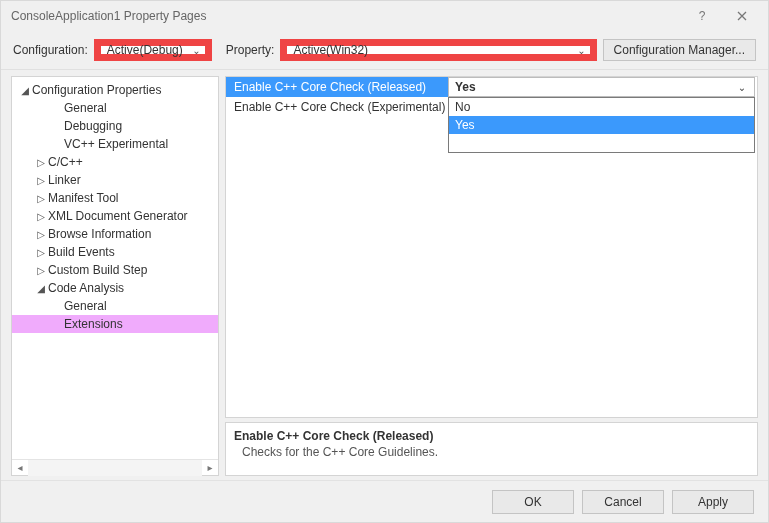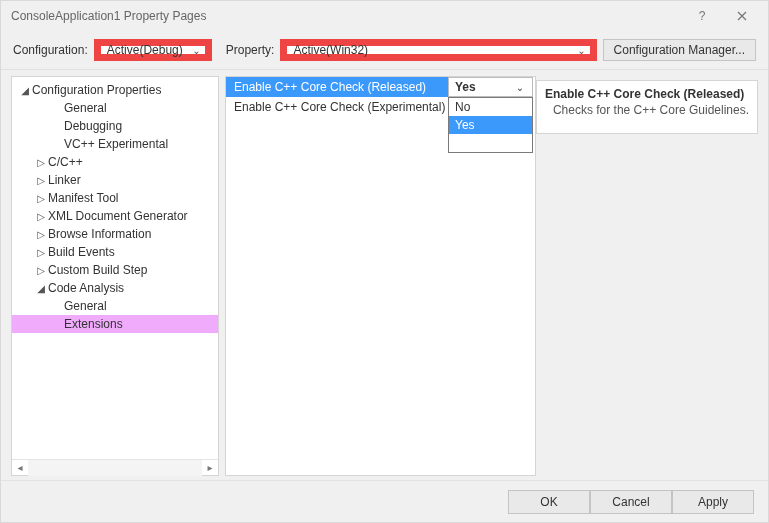--- a/index.html
+++ b/index.html
@@ -21,34 +21,34 @@
   .treerow .caret { width:14px; text-align:center; color:#555; font-size:10px; }
   .treerow .caret.blank { visibility:hidden; }
   .treerow .lbl { flex:1; overflow:hidden; text-overflow:ellipsis; }
   .treerow.selected { background:#f0abfc; }
   .ind0 { padding-left: 6px; }
   .ind1 { padding-left: 22px; }
   .ind2 { padding-left: 38px; }
   .hscroll { height:16px; border-top:1px solid #e4e4e4; display:flex; align-items:center; }
   .hscroll .sbtn { width:16px; text-align:center; color:#777; font-size:10px; }
   .hscroll .track { flex:1; background:#f4f4f4; height:16px; }
-  .rightcol { flex:1; display:flex; flex-direction:row; min-width:0; }
+  .rightcol { flex:1; display:flex; flex-direction:column; min-width:0; }
   .gridwrap { flex:1; border:1px solid #d4d4d4; background:#fff; position:relative; min-height:0; }
   .gname { position:absolute; left:0; width:222px; height:20px; display:flex; align-items:center; padding-left:8px; }
   .gname.sel { background:#3b99fc; color:#fff; }
   .gval { position:absolute; left:222px; right:2px; height:20px; display:flex; align-items:center; padding:0 4px 0 6px; border:1px solid #bcbcbc; background:#fff; }
   .gval .txt { flex:1; }
   .gval .dd { width:16px; text-align:center; color:#444; font-size:10px; }
   .dropdown { position:absolute; left:222px; right:2px; border:1px solid #7a7a7a; background:#fff; }
   .dropdown .opt { height:18px; display:flex; align-items:center; padding:0 6px; }
   .dropdown .opt.hl { background:#3b99fc; color:#fff; }
   .desc { border:1px solid #d4d4d4; border-top:1px solid #d4d4d4; background:#fff; margin-top:4px; padding:6px 8px; height:54px; }
   .desc .dtitle { font-weight:bold; color:#333; margin-bottom:2px; }
   .desc .dtext { color:#555;margin-left:8px; }
-  .footer { height:42px; display:flex; align-items:center; justify-content:flex-end; padding: 0 14px; border-top:1px solid #e2e2e2; }
+  .footer { height:42px; display:flex; align-items:center; justify-content:flex-end; gap:8px; padding: 0 14px; border-top:1px solid #e2e2e2; }
   .footer button { width:82px; height:24px; border:1px solid #c4c4c4; background:#e9e9e9; color:#333; }
 </style>
 </head>
 <body>
 
 <div class="window">
 
   <div class="titlebar">
     <span class="title">ConsoleApplication1 Property Pages</span>
     <div class="btn">?</div>

